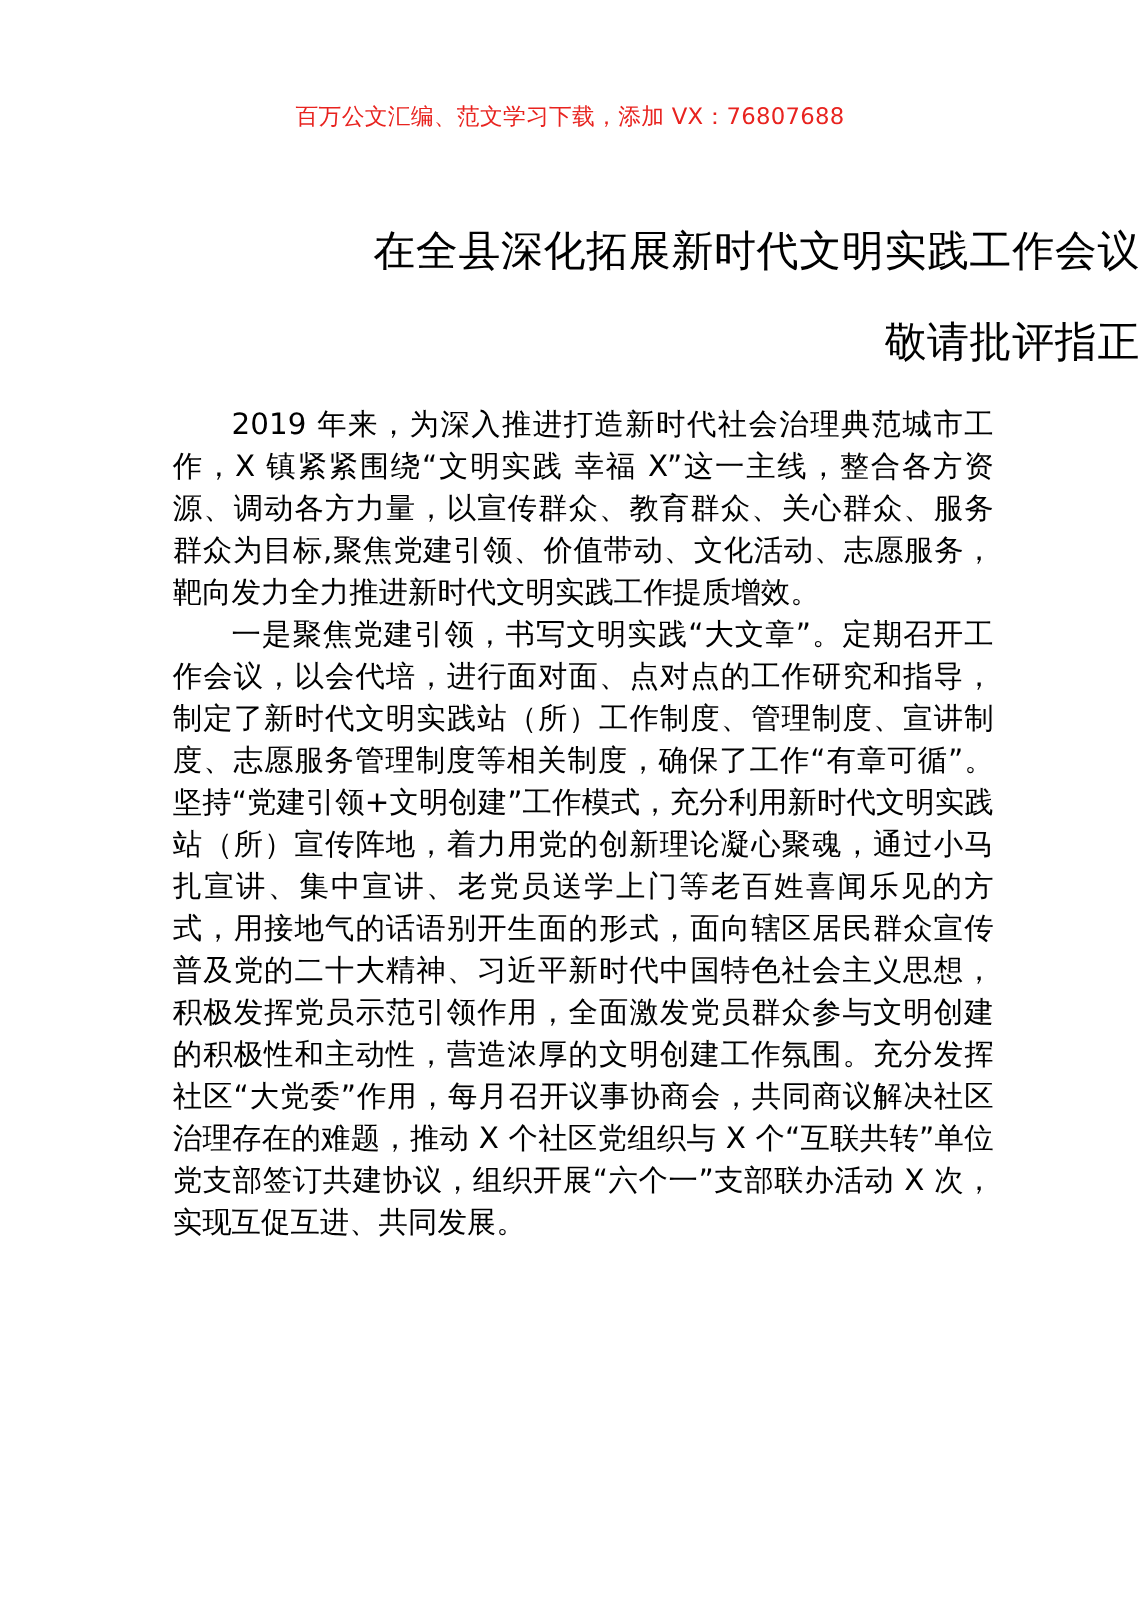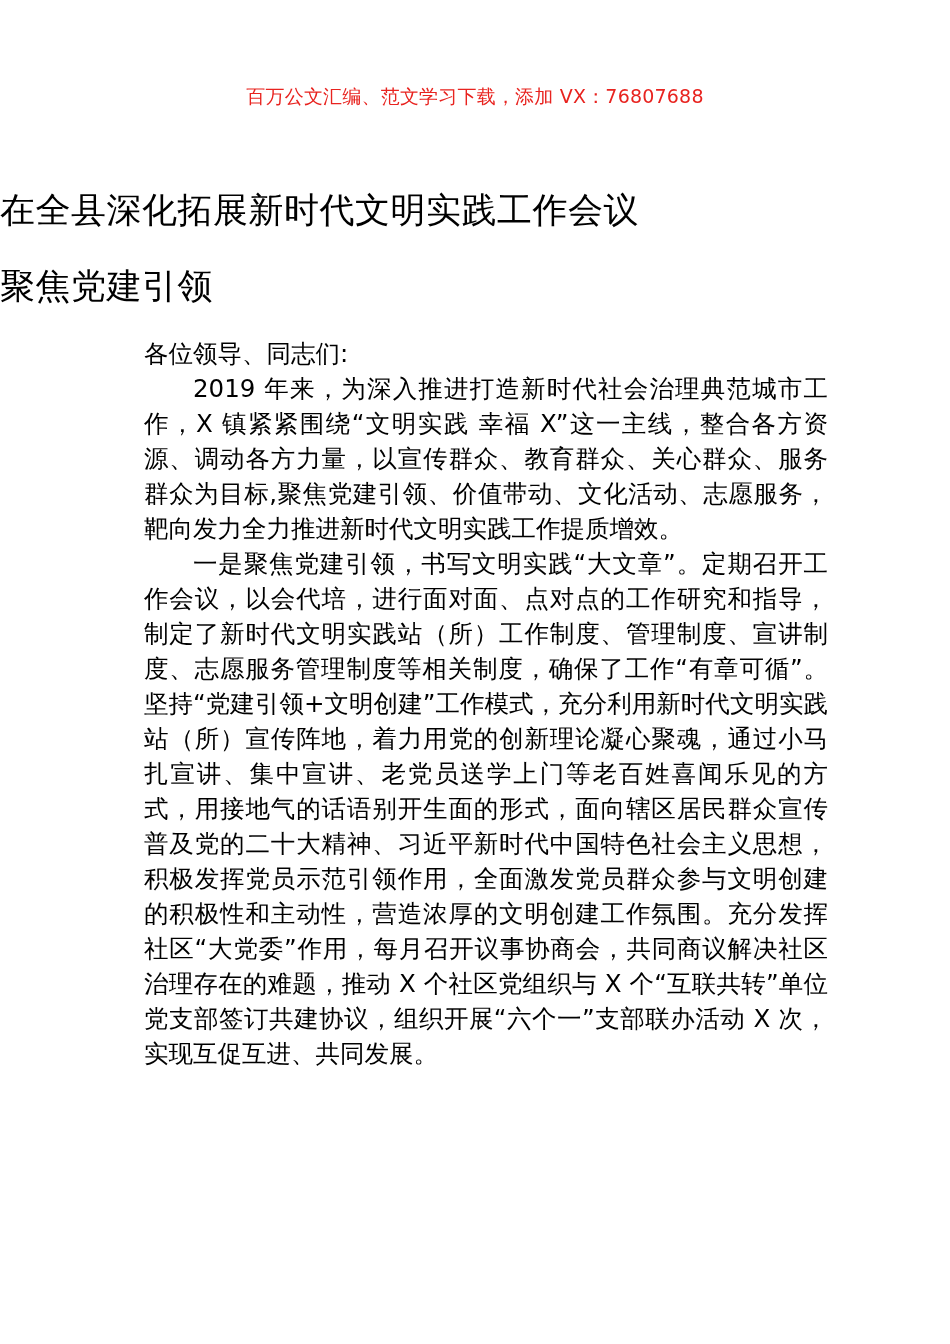--- a/index.html
+++ b/index.html
@@ -1,35 +1,34 @@
 <!DOCTYPE html>
 <html><head>
 <meta charset="utf-8">
 <style>
   html, body { margin: 0; padding: 0; background: #ffffff; }
   body { width: 950px; height: 1344px; position: relative; overflow: hidden;
          font-family: "DejaVu Sans", "Liberation Sans", sans-serif; color: #000; }
   .watermark { position: absolute; top: 84px; left: 0; width: 950px; text-align: center;
                font-size: 19px; color: #e8231f; letter-spacing: 0.2px; }
-  .title { position: absolute; top: 172px; left: 0; width: 950px; text-align: left;
-           font-size: 35px; line-height: 76px; font-weight: normal; letter-spacing: 0.5px; }
+  .title { position: absolute; top: 172px; left: 0; width: 950px; text-align: right;
+           font-size: 35px; line-height: 76px; font-weight: normal; letter-spacing: 0.5px; font-family: Liberation Serif, serif; }
   .body { position: absolute; top: 336px; left: 144px; width: 684px;
           font-size: 24.5px; line-height: 35px; }
   .body p { margin: 0; text-align: justify; text-justify: inter-ideograph; }
   .salutation { text-indent: 0; }
   .indent { text-indent: 2em; }
   .lead { font-weight: normal; }
 </style>
 </head>
 <body>
 
 <div class="watermark">百万公文汇编、范文学习下载，添加 VX：76807688</div>
 
 <div class="title">
   <div>在全县深化拓展新时代文明实践工作会议</div>
-  <div>聚焦党建引领</div>
+  <div>敬请批评指正</div>
 </div>
 
 <div class="body">
-  <p class="salutation">各位领导、同志们:</p>
   <p class="indent">2019 年来，为深入推进打造新时代社会治理典范城市工作，X 镇紧紧围绕“文明实践 幸福 X”这一主线，整合各方资源、调动各方力量，以宣传群众、教育群众、关心群众、服务群众为目标,聚焦党建引领、价值带动、文化活动、志愿服务，靶向发力全力推进新时代文明实践工作提质增效。</p>
   <p class="indent"><span class="lead">一是聚焦党建引领，书写文明实践“大文章”。</span><span>定期召开工作会议，以会代培，进行面对面、点对点的工作研究和指导，制定了新时代文明实践站（所）工作制度、管理制度、宣讲制度、志愿服务管理制度等相关制度，确保了工作“有章可循”。坚持“党建引领+文明创建”工作模式，充分利用新时代文明实践站（所）宣传阵地，着力用党的创新理论凝心聚魂，通过小马扎宣讲、集中宣讲、老党员送学上门等老百姓喜闻乐见的方式，用接地气的话语别开生面的形式，面向辖区居民群众宣传普及党的二十大精神、习近平新时代中国特色社会主义思想，积极发挥党员示范引领作用，全面激发党员群众参与文明创建的积极性和主动性，营造浓厚的文明创建工作氛围。充分发挥社区“大党委”作用，每月召开议事协商会，共同商议解决社区治理存在的难题，推动 X 个社区党组织与 X 个“互联共转”单位党支部签订共建协议，组织开展“六个一”支部联办活动 X 次，实现互促互进、共同发展。</span></p>
 </div>
 
 </body></html>

